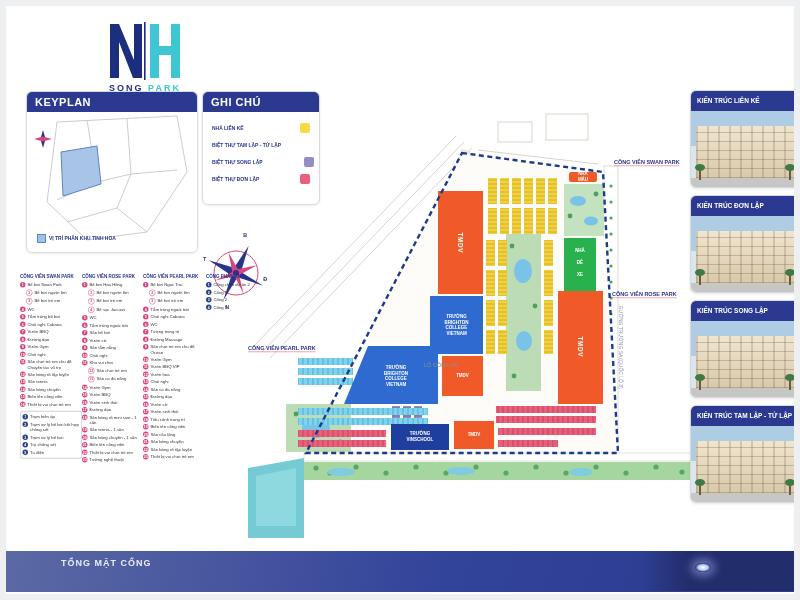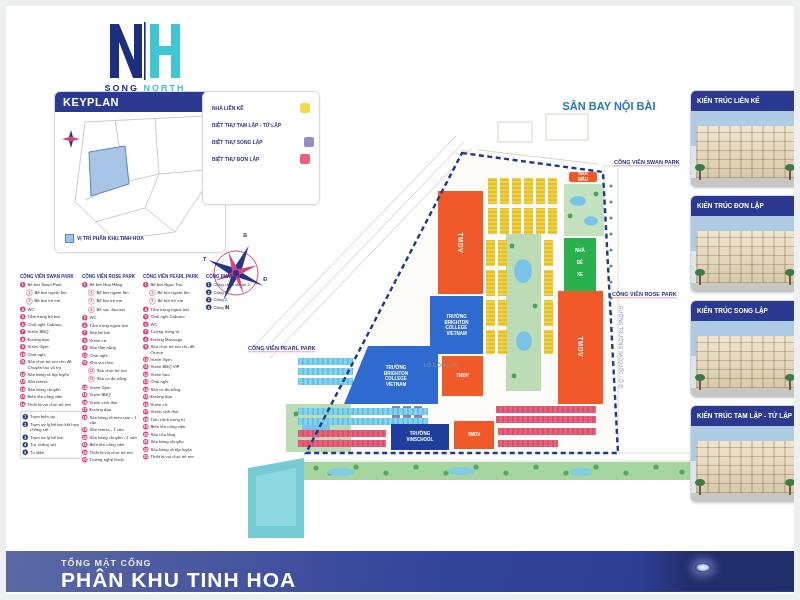--- a/index.html
+++ b/index.html
@@ -9,21 +9,21 @@
 
   
   .logo{left:84px;top:16px;width:110px;text-align:center;}
   .logo svg{display:block;margin:0 auto;}
   .logo-name{font-size:9px;font-weight:bold;letter-spacing:2px;margin-top:3px;}
   .logo-name .n1{color:#1b2f7e;} .logo-name .n2{color:#3ec6d3;}
 
   
   .card{background:#fff;border:1px solid #d8dade;border-radius:6px;box-shadow:0 1px 3px rgba(0,0,0,.08);overflow:hidden;}
   .card-head{background:#2b3990;color:#fff;font-weight:bold;font-size:11px;padding:4px 8px;letter-spacing:.5px;}
-  .keyplan{left:20px;top:85px;width:170px;height:160px;margin-left:28px;}
+  .keyplan{left:20px;top:85px;width:170px;height:160px;}
   .keyplan-body{position:relative;height:136px;}
   .kp-caption{position:absolute;left:10px;bottom:5px;display:flex;align-items:center;gap:3px;}
   .kp-chip{width:7px;height:7px;background:#9fc3e8;border:1px solid #5b86c2;}
   .kp-cap-text{font-size:9px;transform:scale(.55);transform-origin:left center;color:#27348b;font-weight:bold;white-space:nowrap;}
 
   .legendcard{left:196px;top:85px;width:116px;height:112px;}
   .legend-rows{padding:7px 9px;}
   .legend-row{display:flex;align-items:center;justify-content:space-between;height:17px;}
   .legend-label{font-size:9px;transform:scale(.55);transform-origin:left center;color:#27348b;font-weight:bold;white-space:nowrap;width:170px;}
   .legend-chip{width:10px;height:10px;border-radius:2px;flex:none;}
@@ -86,21 +86,21 @@
 <div class="page">
 
   <div class="abs logo">
     <svg width="74" height="58" viewBox="0 0 74 58">
       <path d="M2 56 V2 h9 l15 36 V2 h8 v54 h-9 L11 20 V56 Z" fill="#1b2f7e"></path>
       <rect x="36" y="0" width="1.6" height="58" fill="#1b2f7e"></rect>
       <rect x="42" y="2" width="9" height="54" fill="#3ec6d3"></rect>
       <rect x="63" y="2" width="9" height="54" fill="#3ec6d3"></rect>
       <rect x="42" y="24" width="30" height="9" fill="#3ec6d3"></rect>
     </svg>
-    <div class="logo-name"><span class="n1">SONG</span> <span class="n2">NORTH</span></div>
+    <div class="logo-name"><span class="n1">SONG</span> <span class="n2">PARK</span></div>
   </div>
 
   <div class="abs card keyplan">
     <div class="card-head">KEYPLAN</div>
     <div class="keyplan-body">
       <svg width="168" height="134" viewBox="0 0 168 134">
         <g stroke="#c9ccd2" fill="none" stroke-width="1">
           <path d="M30 10 L150 4 L160 60 L120 120 L60 128 L20 90 Z"></path>
           <path d="M60 8 L70 70 L30 88"></path>
           <path d="M100 6 L104 62 L150 58"></path>
@@ -115,20 +115,21 @@
         </g>
       </svg>
       <div class="kp-caption">
         <span class="kp-chip"></span>
         <span class="kp-cap-text">VỊ TRÍ PHÂN KHU TINH HOA</span>
       </div>
     </div>
   </div>
 
   <div class="abs card legendcard">
+    <div class="card-head">GHI CHÚ</div>
     <div class="legend-rows">
 
     <div class="legend-row">
           <span class="legend-label">NHÀ LIÊN KẾ</span>
           <span class="legend-chip" style="background: rgb(245, 219, 69);"></span>
         </div>
         <div class="legend-row">
           <span class="legend-label">BIỆT THỰ TAM LẬP - TỨ LẬP</span>
 
         </div>
@@ -666,21 +667,20 @@
     <div class="blocklabel" style="left:318px;top:162px;width:32px;height:14px;">
         <span class="in">XE</span>
       </div>
     <div class="blocklabel" style="left:323px;top:66px;width:28px;height:10px;">
         <span class="in">NHÀ MẪU</span>
       </div>
     <div class="maplabel scale55" style="left:178px;top:256px;color:#8d8d8d;font-weight:normal;">LÔ CÔNG AN</div>
   </div>
 
   <div class="abs direction">
-    <div>SÂN BAY NỘI BÀI</div>
   </div>
   <div class="abs maplabel" style="left:608px;top:148px;">
     <span class="scale55 underlined" style="display:inline-block;">CÔNG VIÊN SWAN PARK</span>
   </div>
   <div class="abs maplabel" style="left:606px;top:280px;">
     <span class="scale55 underlined" style="display:inline-block;">CÔNG VIÊN ROSE PARK</span>
   </div>
   <div class="abs maplabel" style="left:242px;top:334px;">
     <span class="scale55 underlined" style="display:inline-block;">CÔNG VIÊN PEARL PARK</span>
   </div>
@@ -723,18 +723,17 @@
           <span class="palm" style="left:4px;"></span>
           <span class="palm" style="right:6px;"></span>
         </div>
       </div>
     </div>
 
   <div class="abs footer">
     <div class="footer-photo"></div>
     <div class="boat"></div>
     <div class="footer-sub">TỔNG MẶT CỔNG</div>
-    <div class="footer-title">PHÂN KHU TINH HOA</div>
     <div class="footer-line"></div>
     <div class="footer-strip"></div>
   </div>
 
 </div>
 
 </body></html>

